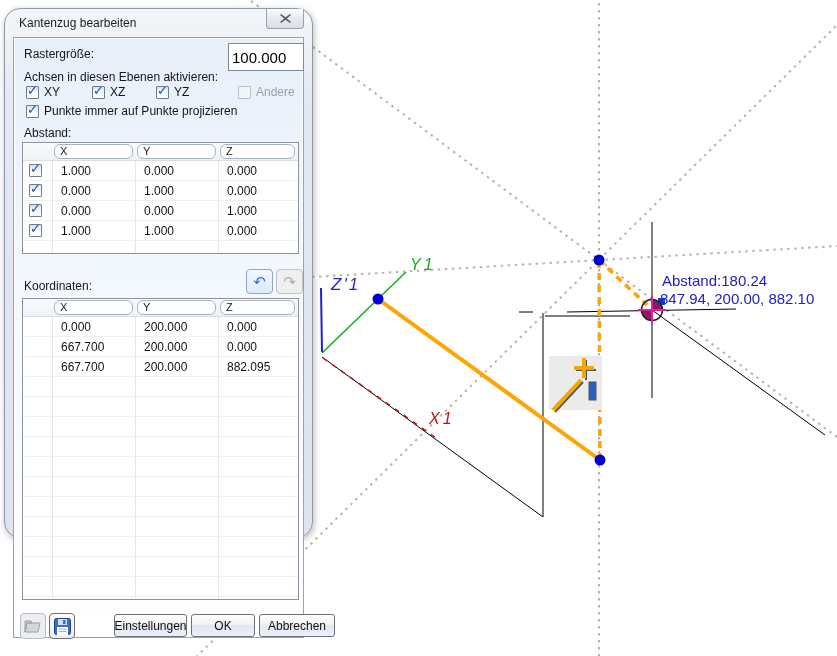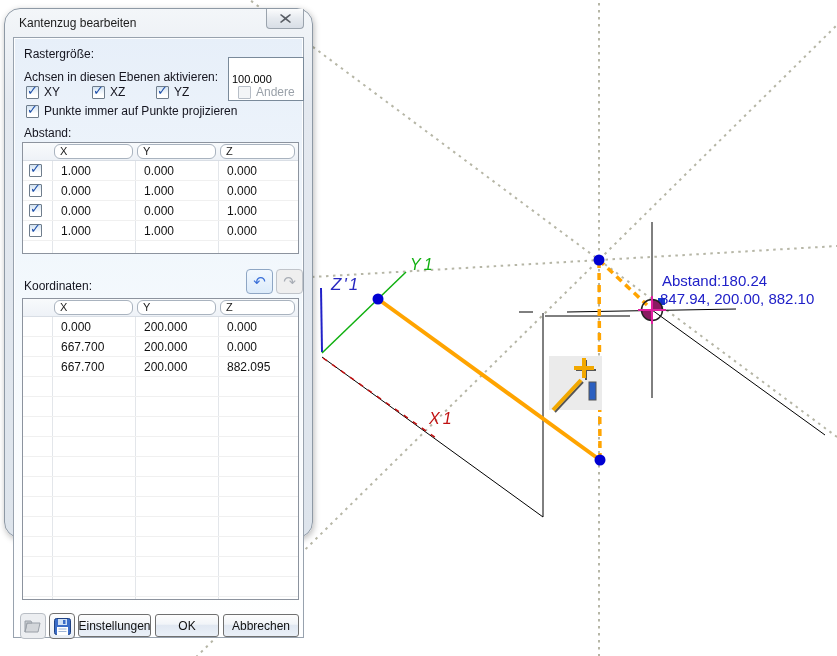--- a/index.html
+++ b/index.html
@@ -18,22 +18,22 @@
     border:1px solid #9aa3ad;border-top:none;border-radius:0 0 4px 4px;
     background:linear-gradient(180deg,#fbfcfd,#e6eaef 50%,#d8dee6);
     display:flex;align-items:center;justify-content:center;cursor:pointer;}
   #content{position:absolute;left:8px;top:28px;width:291px;height:601px;
     border:1px solid #98a2ae;box-sizing:border-box;
     background:linear-gradient(180deg,#e7eff9 0%,#f4f9fd 45%,#ffffff 100%);
     box-shadow:inset 0 0 0 1px #fdfeff;}
 
   .lbl{position:absolute;font-size:12px;color:#15151f;white-space:nowrap;}
 
-  #raster-input{position:absolute;left:214px;top:19px;width:68px;height:18px;
-    border:1px solid #7a8a9a;font-size:11px;font-family:inherit;padding:12px 3px;background:#fff;}
+  #raster-input{position:absolute;left:214px;top:5px;width:68px;height:18px;
+    border:1px solid #7a8a9a;font-size:15px;font-family:inherit;padding:4px 3px;background:#fff;}
 
   
   .cb{width:13px;height:13px;border:1px solid #6f7d8c;border-radius:1px;flex:none;
     background:linear-gradient(180deg,#d3e3f2,#ffffff 70%);position:relative;display:inline-block;box-sizing:border-box;}
   .cb .mk{position:absolute;left:0px;top:-4px;font-size:13px;font-weight:bold;color:#1d4ea8;
     font-family:"DejaVu Sans",sans-serif;}
   .cb.disabled{border-color:#b7bec7;background:#f3f5f7;}
   .cbrow{position:absolute;display:flex;align-items:center;}
   .cbitem{display:flex;align-items:center;gap:5px;font-size:12px;color:#15151f;}
   .cbitem.disabled{color:#9aa1a9;padding-left:18px;}
@@ -51,21 +51,21 @@
   .trow .c0{display:flex;align-items:center;justify-content:flex-start;padding-left:6px;
     border-right:1px solid #e3e6ea;}
   .trow .c1,.trow .c2{padding:3px 0 0 8px;border-right:1px solid #e3e6ea;}
   .trow .c3{padding:3px 0 0 8px;}
   .thead .c0{border-right:none;}
 
   
   .btn{position:absolute;height:23px;border:1px solid #707070;border-radius:3px;
     background:linear-gradient(180deg,#fdfdfd 0%,#f1f4f8 45%,#e0e7f1 46%,#eaf0f8 100%);
     font-size:12px;font-family:inherit;color:#111;display:flex;align-items:center;justify-content:center;
-    cursor:pointer;box-sizing:border-box;}
+    cursor:pointer;box-sizing:border-box;margin-left:36px;}
   .iconbtn{position:absolute;width:26px;height:26px;border:1px solid #707070;border-radius:4px;
     background:linear-gradient(180deg,#fdfdfd,#e8edf4);display:flex;align-items:center;justify-content:center;
     cursor:pointer;box-sizing:border-box;}
   .iconbtn.disabled{border-color:#b9bec5;background:#eceef1;cursor:default;}
   .histbtn{position:absolute;width:27px;height:25px;border:1px solid #8ea6c4;border-radius:4px;
     background:linear-gradient(180deg,#f2f8fe,#dcebfa);display:flex;align-items:center;justify-content:center;
     font-size:15px;color:#3a6fd8;cursor:pointer;box-sizing:border-box;font-family:"DejaVu Sans",sans-serif;}
   .histbtn.disabled{border-color:#c0c4ca;background:#efefef;color:#a8adb5;cursor:default;}
 </style>
 </head>

